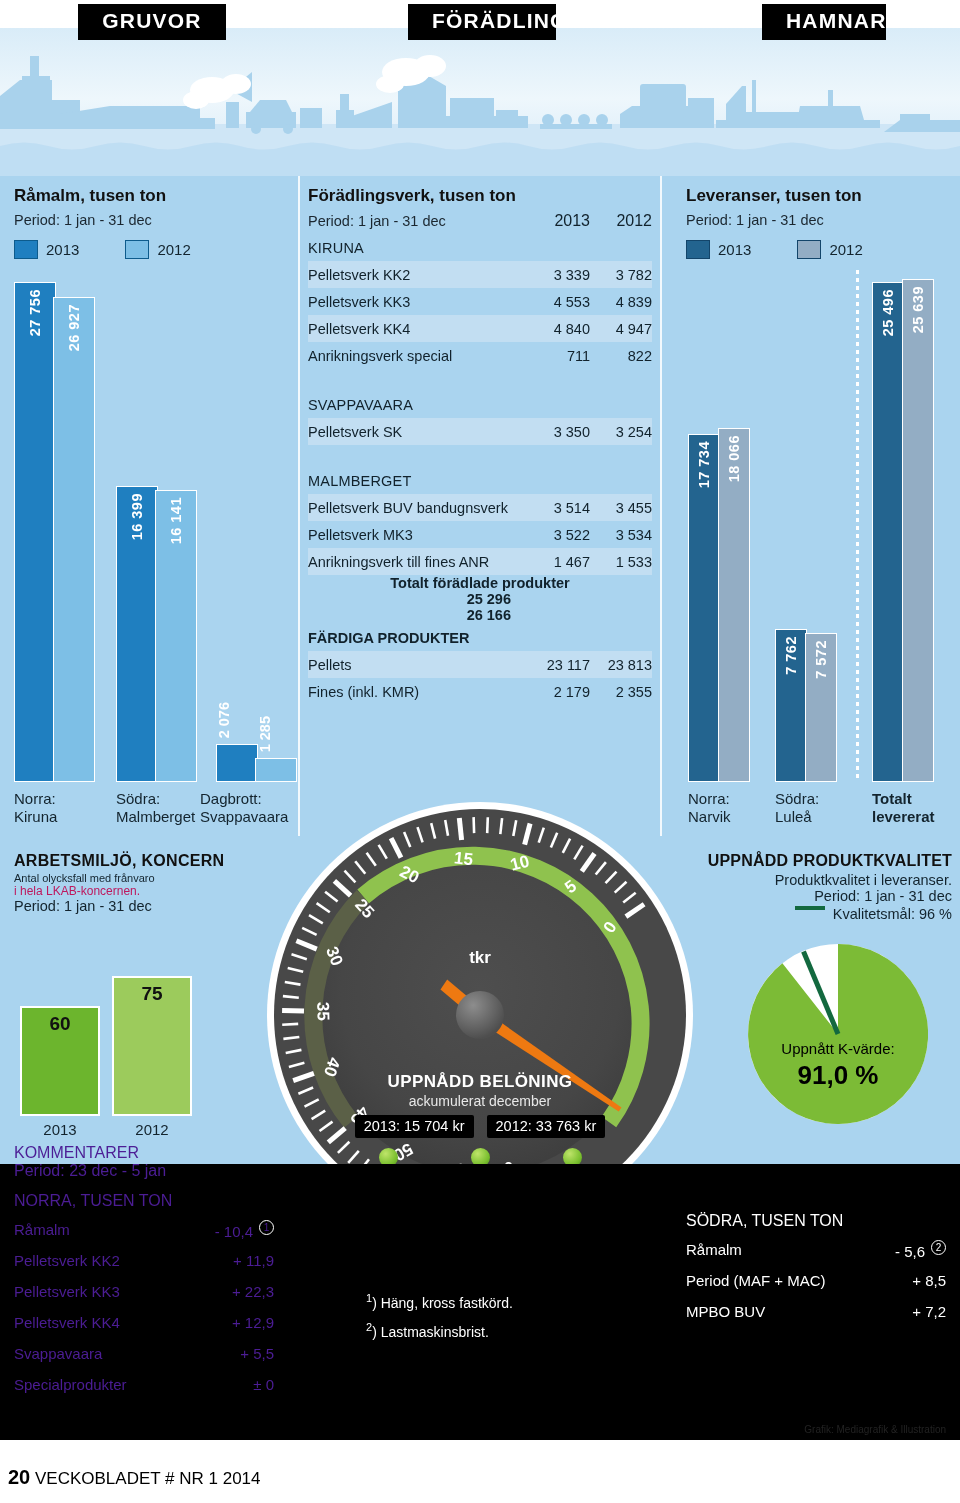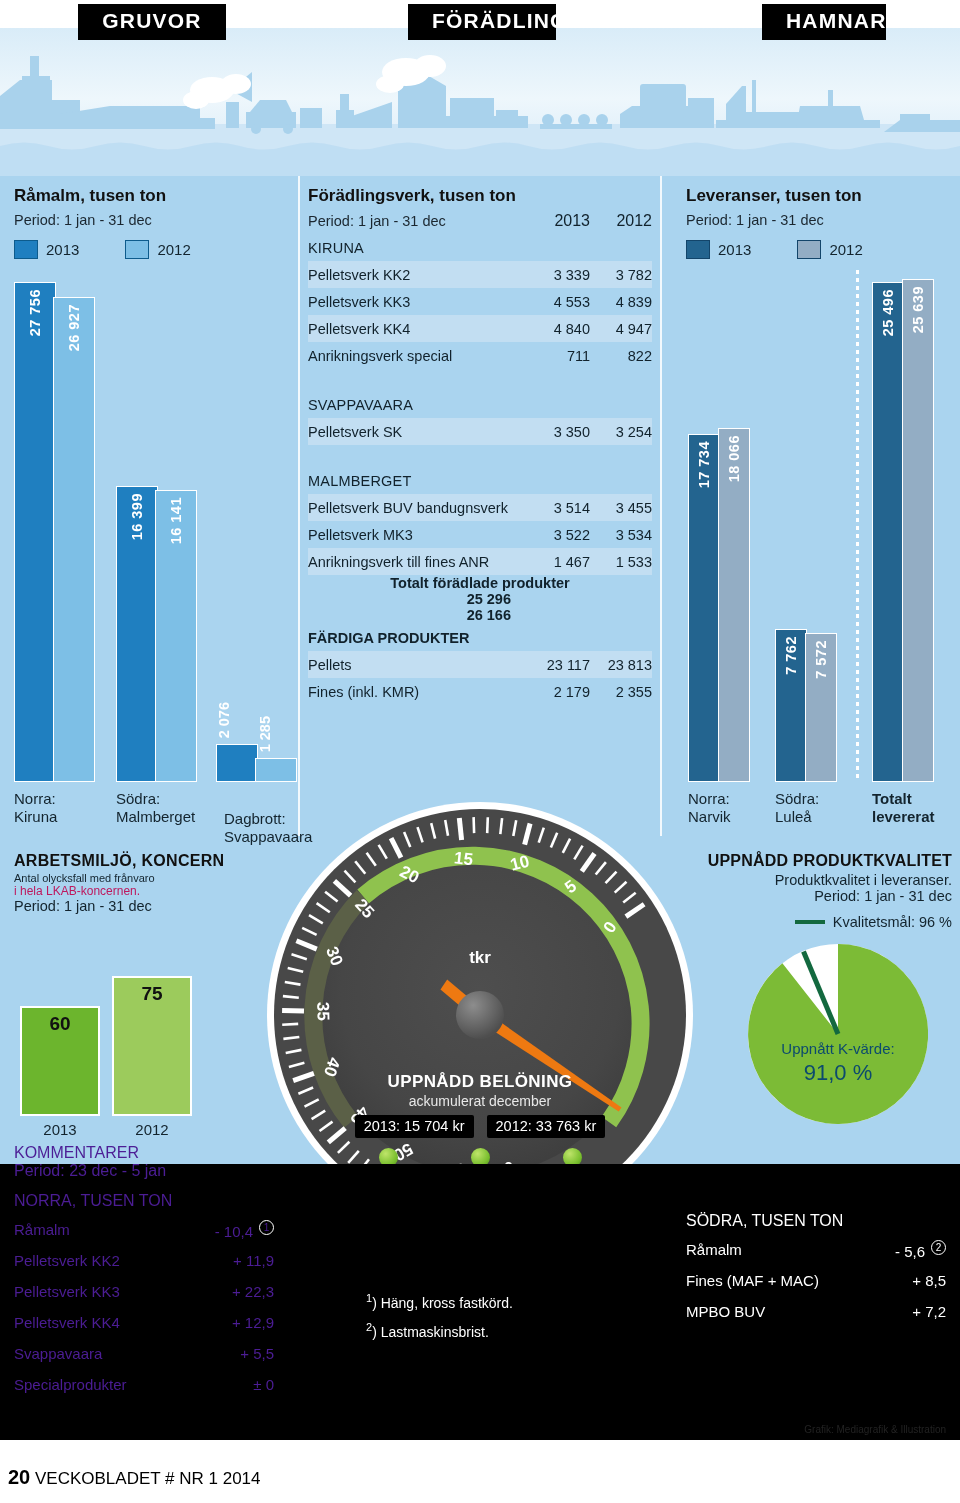--- a/index.html
+++ b/index.html
@@ -98,21 +98,21 @@
   .krow .n { flex:1; }
   .krow .v { text-align:right; white-space:nowrap; }
   .sup {
     display:inline-block; width:15px; height:15px; border-radius:50%;
     border:1.3px solid #fff; font-size:10px; line-height:13px; text-align:center;
     vertical-align: super; margin-left:6px;
   }
 
   
   .pie-wrap { position:absolute; }
-  .pie-label { position:absolute; width:100%; text-align:center; color:#0c4a6e; }
+  .pie-label { position:absolute; width:100%; text-align:center; color:#000000; }
 
   
   .gauge { position:absolute; left:265px; top:800px; width:430px; height:430px; }
   .gauge svg { position:absolute; top:0; left:0; }
   .gauge-ui { position:absolute; left:0; top:0; width:430px; height:430px; }
   .g-tkr { position:absolute; left:0; top:148px; width:430px; text-align:center;
            color:#fff; font-weight:bold; font-size:17px; }
   .g-title { position:absolute; left:0; top:272px; width:430px; text-align:center;
              color:#fff; font-weight:bold; font-size:17px; letter-spacing:.4px; }
   .g-sub { position:absolute; left:0; top:293px; width:430px; text-align:center;
@@ -241,21 +241,21 @@
     <div style="position:absolute;left:216px;bottom:40px;">
       <span class="v" style="writing-mode:vertical-rl;transform:rotate(180deg);display:inline-block;font-size:14.5px;font-weight:bold;color:#ffffff;">2 076</span>
     </div>
     <div style="position:absolute;left:257px;bottom:26px;">
       <span class="v" style="writing-mode:vertical-rl;transform:rotate(180deg);display:inline-block;font-size:14.5px;font-weight:bold;color:#ffffff;">1 285</span>
     </div>
   </div>
 
   <div class="axis-lbl" style="left:14px;top:614px;">Norra:<br>Kiruna</div>
   <div class="axis-lbl" style="left:116px;top:614px;">Södra:<br>Malmberget</div>
-  <div class="axis-lbl" style="left:224px;top:614px;margin-top:20px;">Dagbrott:<br>Svappavaara</div>
+  <div class="axis-lbl" style="left:200px;top:614px;">Dagbrott:<br>Svappavaara</div>
 
   <div style="position:absolute;left:308px;top:10px;width:344px;">
     <div class="h-title">Förädlingsverk, tusen ton</div>
     <div style="display:flex;align-items:baseline;margin-top:6px;">
       <div class="h-sub" style="flex:1;">Period: 1 jan - 31 dec</div>
       <div style="width:62px;text-align:right;font-size:16px;color:#11222c;">2013</div>
       <div style="width:62px;text-align:right;font-size:16px;color:#11222c;">2012</div>
     </div>
     <div id="tbl-body" style="margin-top:4px;">
         <div class="trow sect">
@@ -391,34 +391,34 @@
       <span class="v">75</span>
     </div>
     <div style="position:absolute;left:20px;bottom:0;width:80px;text-align:center;font-size:15px;color:#13242e;">2013</div>
     <div style="position:absolute;left:112px;bottom:0;width:80px;text-align:center;font-size:15px;color:#13242e;">2012</div>
   </div>
 
   <div style="position:absolute;left:660px;top:676px;width:292px;text-align:right;">
     <div style="font-size:16px;font-weight:bold;color:#111;letter-spacing:.2px;">UPPNÅDD PRODUKTKVALITET</div>
     <div style="font-size:14.5px;color:#13242e;margin-top:2px;">Produktkvalitet i leveranser.</div>
     <div style="font-size:14.5px;color:#13242e;">Period: 1 jan - 31 dec</div>
-    <div style="display:flex;justify-content:flex-end;align-items:center;gap:8px;margin-top:10px;">
+    <div style="display:flex;justify-content:flex-end;gap:8px;margin-top:2px;">
       <span style="display:inline-block;width:30px;height:4px;background:#13693f;"></span>
       <span style="font-size:14.5px;color:#13242e;">Kvalitetsmål: 96 %</span>
     </div>
   </div>
 
   <div class="pie-wrap" style="left:748px;top:768px;width:180px;height:180px;">
     <svg width="180" height="180" viewBox="0 0 180 180">
       <circle cx="90" cy="90" r="90" fill="#ffffff"></circle>
       <path d="M90 90 L90 0 A90 90 0 1 1 34.4 19.3 Z" fill="#7cbb36"></path>
       <line x1="90" y1="90" x2="55.5" y2="7.5" stroke="#13693f" stroke-width="5"></line>
     </svg>
     <div class="pie-label" style="top:96px;font-size:15px;">Uppnått K-värde:</div>
-    <div class="pie-label" style="top:116px;font-size:22px;font-weight:normal;">91,0 %</div>
+    <div class="pie-label" style="top:116px;font-size:26px;font-weight:bold;">91,0 %</div>
   </div>
 </div>
 
 <div class="gauge">
   <svg width="430" height="430" viewBox="0 0 430 430">
     <defs>
       <radialGradient id="face" cx="50%" cy="42%" r="62%">
         <stop offset="0%" stop-color="#4e4e4e"></stop>
         <stop offset="70%" stop-color="#464646"></stop>
         <stop offset="100%" stop-color="#3c3c3c"></stop>
@@ -581,21 +581,21 @@
 </div>
 
 <div style="position:absolute;left:686px;top:1212px;width:260px;color:#fff;z-index:5;">
   <div class="sb">SÖDRA, TUSEN TON</div>
   <div id="sodra-rows" style="margin-top:4px;">
       <div class="krow">
         <div class="n">Råmalm</div>
         <div class="v">- 5,6<span class="sup">2</span></div>
       </div>
       <div class="krow">
-        <div class="n">Fines (MAF + MAC)</div>
+        <div class="n">Period (MAF + MAC)</div>
         <div class="v">+ 8,5</div>
       </div>
       <div class="krow">
         <div class="n">MPBO BUV</div>
         <div class="v">+ 7,2</div>
       </div>
     </div>
 </div>
 
 <div class="footnotes">

